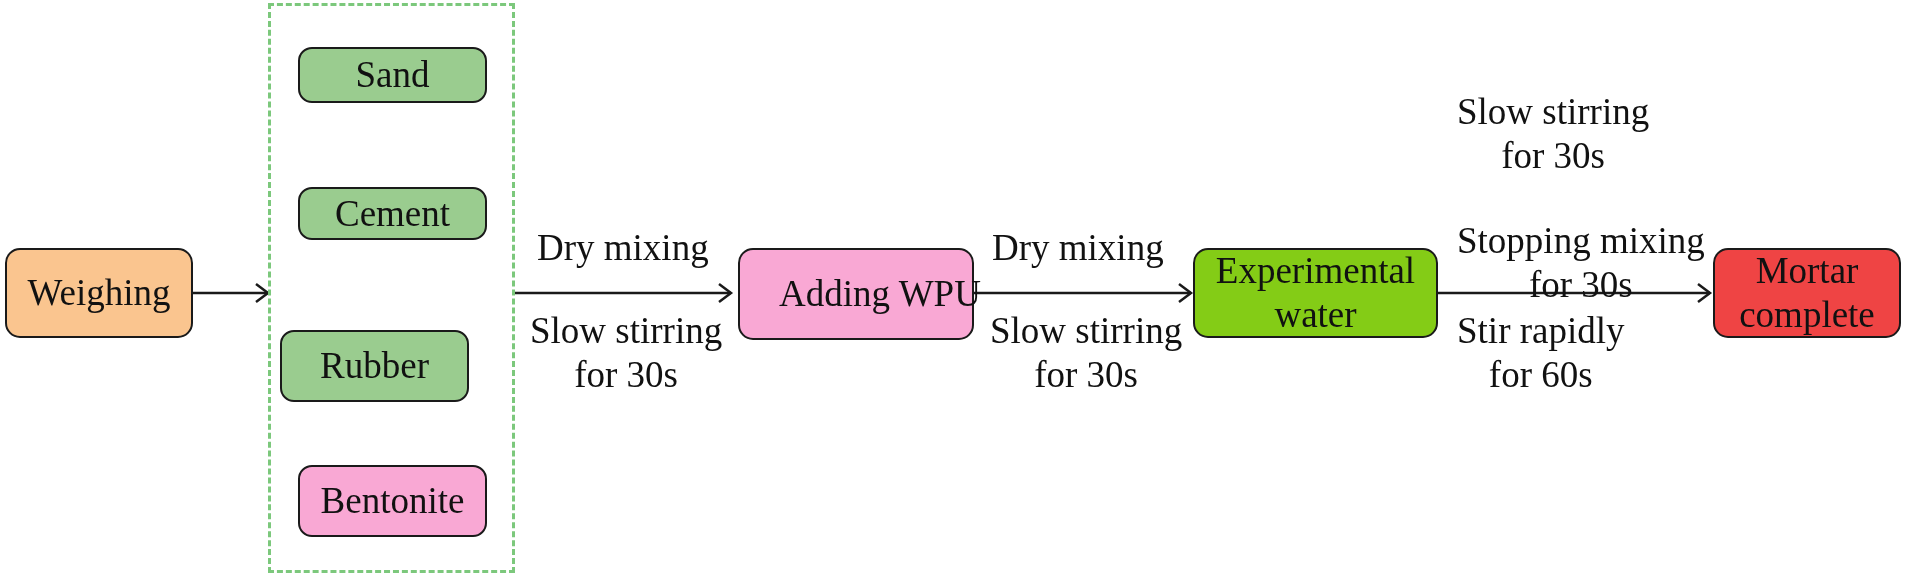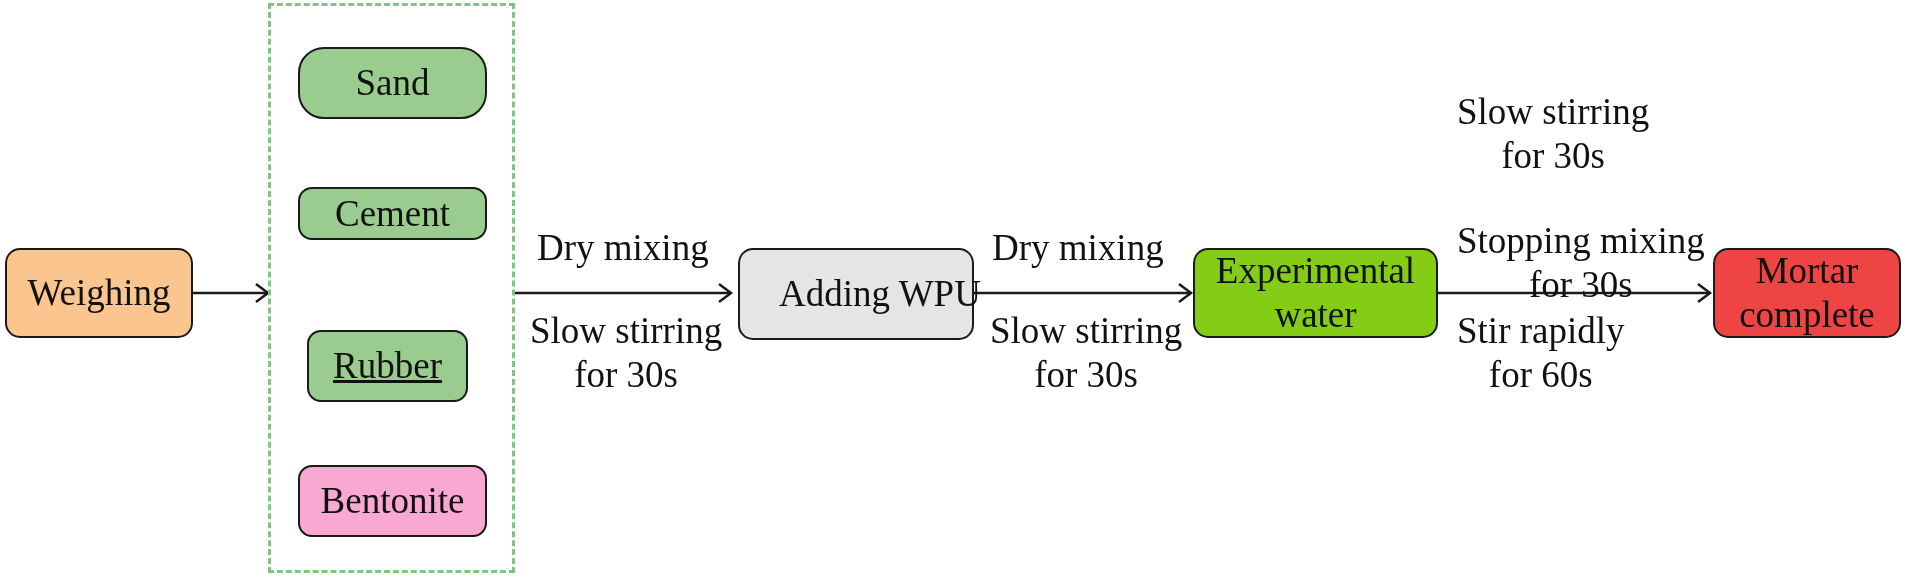--- a/index.html
+++ b/index.html
@@ -35,23 +35,23 @@
     align-items: center;
     justify-content: center;
     text-align: center;
     border: 2.5px solid #1a1a1a;
     border-radius: 15px;
     font-size: 37px;
     line-height: 44px;
     white-space: nowrap;
   }
   .node-weighing        { left: 5px;    top: 248px; width: 188px; height: 90px; }
-  .node-sand            { left: 298px;  top: 47px;  width: 189px; height: 72px; border-radius: 26px; }
+  .node-sand            { left: 298px;  top: 47px;  width: 189px; height: 56px; border-radius: 14px; }
   .node-cement          { left: 298px;  top: 187px; width: 189px; height: 53px; border-radius: 14px; }
-  .node-rubber          { left: 307px;  top: 330px; width: 161px; height: 72px; border-radius: 14px; text-decoration: underline; }
+  .node-rubber          { left: 280px;  top: 330px; width: 189px; height: 72px; border-radius: 14px; }
   .node-bentonite       { left: 298px;  top: 465px; width: 189px; height: 72px; border-radius: 14px; }
   .node-adding-wpu      { left: 738px;  top: 248px; width: 236px; height: 92px; }
   .node-exp-water       { left: 1193px; top: 248px; width: 245px; height: 90px; }
   .node-mortar-complete { left: 1713px; top: 248px; width: 188px; height: 90px; }
   .ingredients-group {
     position: absolute;
     left: 268px; top: 3px;
     width: 247px; height: 570px;
     border: 3px dashed #7cc87c;
     background: transparent;
@@ -101,21 +101,21 @@
   <div class="node node-cement" style="background-color: rgb(154, 204, 143);">
     <span>Cement</span>
   </div>
   <div class="node node-rubber" style="background-color: rgb(154, 204, 143);">
     <span>Rubber</span>
   </div>
   <div class="node node-bentonite" style="background-color: #f9a8d4;">
     <span>Bentonite</span>
   </div>
 
-  <div class="node node-adding-wpu" style="background-color: #e5e5e5; padding-left: 48px;">
+  <div class="node node-adding-wpu" style="background-color: #f9a8d4; padding-left: 48px;">
     <span>Adding WPU</span>
   </div>
 
   <div class="node node-exp-water" style="background-color: #84cc16;">
     <span>Experimental</span>
     <span>water</span>
   </div>
 
   <div class="node node-mortar-complete" style="background-color: #ef4444;">
     <span>Mortar</span>

